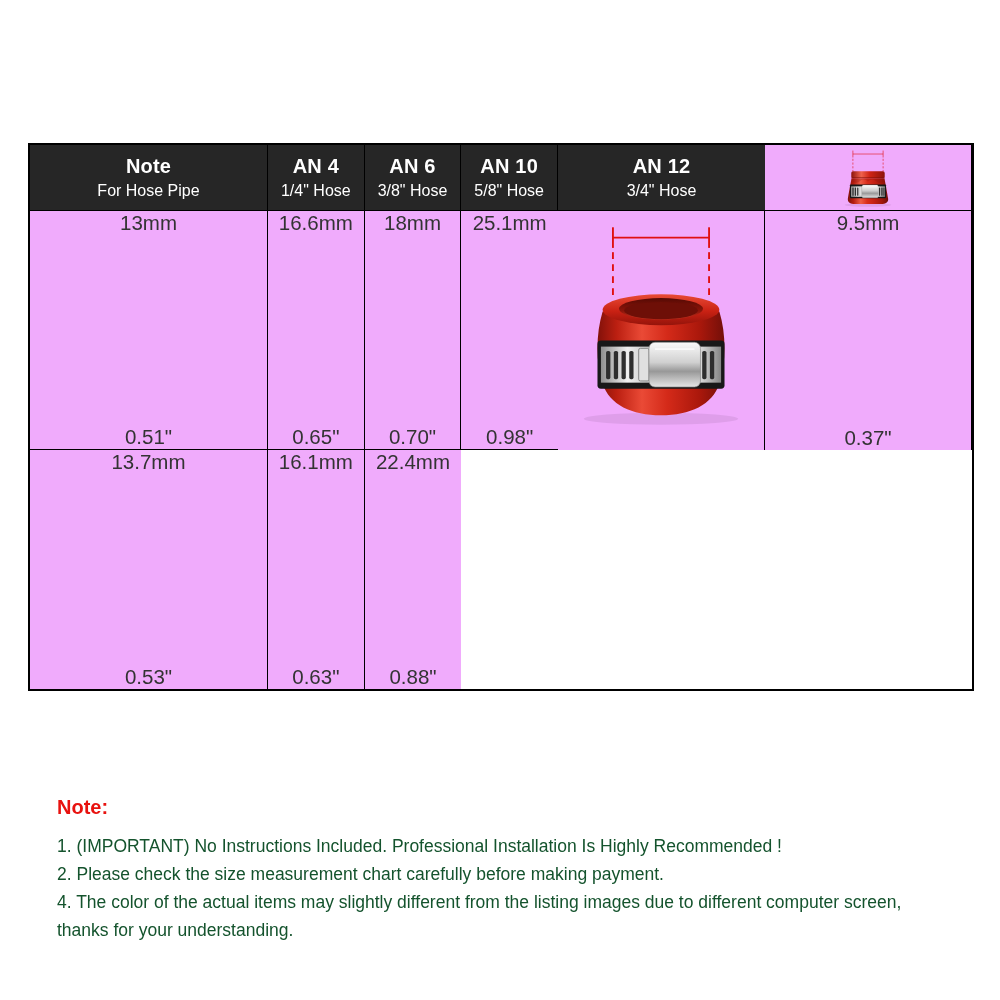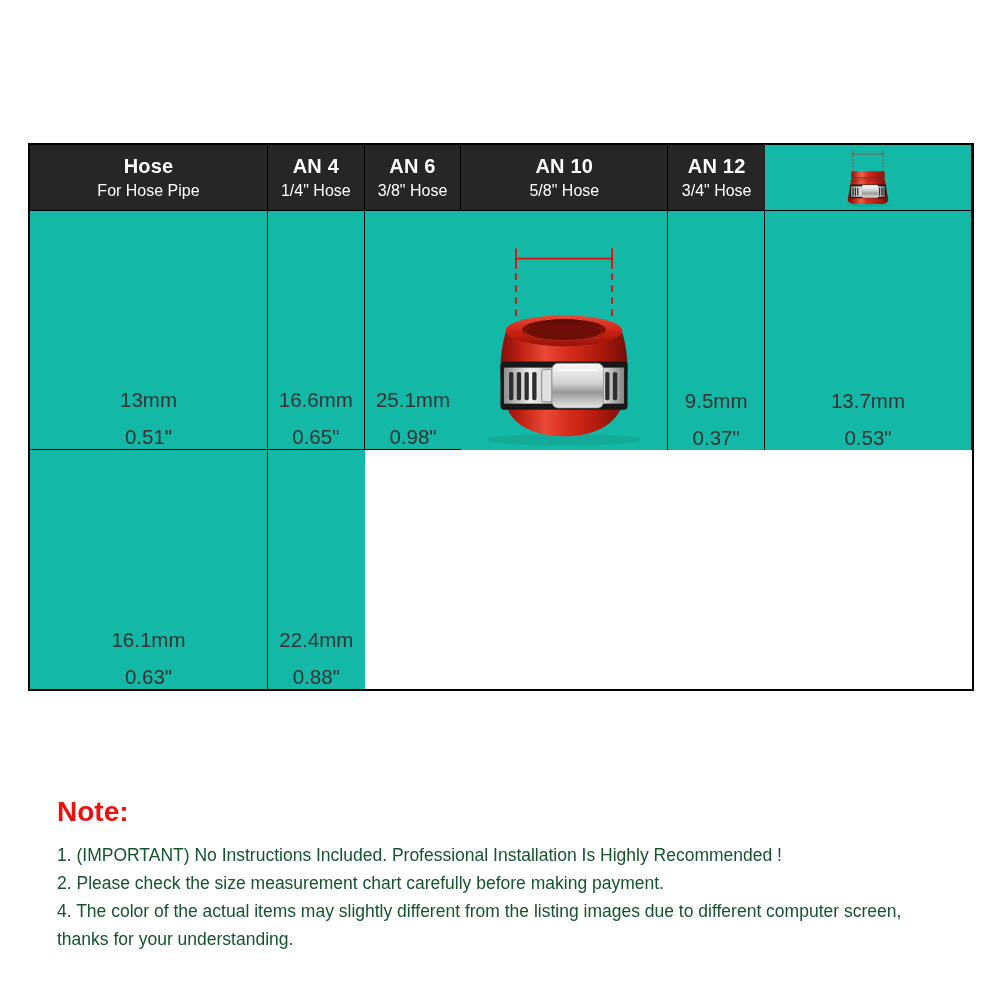--- a/index.html
+++ b/index.html
@@ -28,50 +28,50 @@
   .th {
     background:#262626; color:#ffffff;
     display:flex; flex-direction:column;
     align-items:center; justify-content:center;
     gap:4px;
   }
   .th-title { font-size:20px; font-weight:bold; letter-spacing:0.2px; }
   .th-sub   { font-size:16px; font-weight:normal; }
 
   .td {
-    background:#14b8a6;
+    background:#f0abfc;
     display:flex; flex-direction:column;
-    align-items:center; justify-content:flex-end;
+    align-items:center; justify-content:space-between;
   }
   .td.val { gap:13px; font-size:20.5px; color:#333333; }
 
   .img-cell svg { display:block; }
 
   
   .note {
     position:absolute; left:57px; top:796px; width:893px;
   }
   .note-heading {
-    color:#e8120f; font-size:28px; font-weight:bold;
+    color:#e8120f; font-size:20px; font-weight:bold;
     margin-bottom:13px;
   }
   .note-items p {
     font-size:17.5px; color:#14532d; line-height:28px;
     margin:0;
   }
 </style>
 </head>
 <body>
 
 <div class="page">
 
   <div class="size-table">
 
     <div class="cell th">
-      <div class="th-title">Hose</div>
+      <div class="th-title">Note</div>
       <div class="th-sub">For Hose Pipe</div>
     </div>
     <div class="cell th">
       <div class="th-title">AN 4</div>
       <div class="th-sub">1/4" Hose</div>
     </div>
     <div class="cell th">
       <div class="th-title">AN 6</div>
       <div class="th-sub">3/8" Hose</div>
     </div>
@@ -148,20 +148,24 @@
       </svg>
     </div>
     <div class="cell td val">
       <div>13mm</div>
       <div>0.51"</div>
     </div>
     <div class="cell td val">
       <div>16.6mm</div>
       <div>0.65"</div>
     </div>
+    <div class="cell td val">
+      <div>18mm</div>
+      <div>0.70"</div>
+    </div>
     <div class="cell td val last-col">
       <div>25.1mm</div>
       <div>0.98"</div>
     </div>
 
     <div class="cell td img-cell last-row">
       <svg width="206" height="218" viewBox="0 0 240 252">
         <defs>
           <linearGradient id="bodyRed2" x1="0" y1="0" x2="1" y2="0">
             <stop offset="0%" stop-color="#82110a"></stop>

